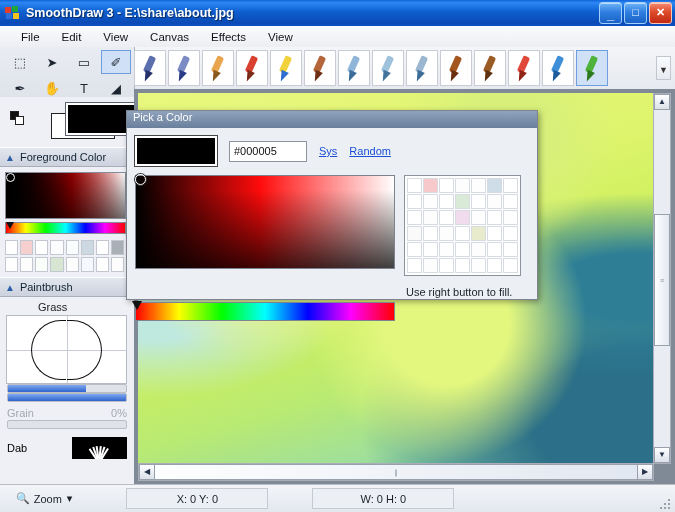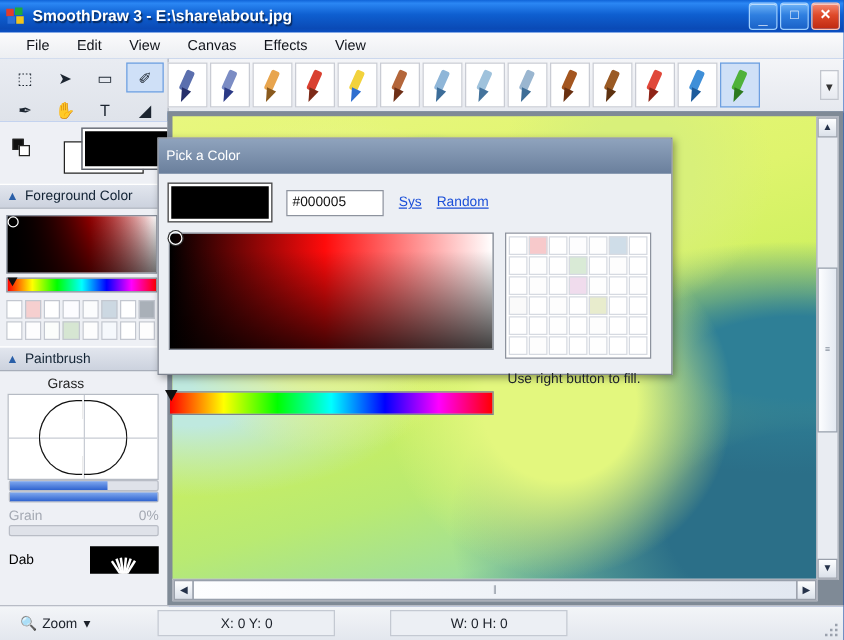--- a/index.html
+++ b/index.html
@@ -141,22 +141,22 @@
     display:flex;align-items:center;}
   .st-cell{height:19px;margin:0 0 0 6px;display:flex;align-items:center;
     padding:0 10px;font-size:11px;color:#1b2029;}
   .st-sunk{border:1px solid #c4c9d2;background:#eceff4;margin-left:44px;}
   .sizegrip{position:absolute;right:3px;bottom:3px;width:12px;height:12px;}
   .sizegrip i{position:absolute;width:2px;height:2px;background:#9aa1ad;}
 
   
   .dlg{position:absolute;left:126px;top:110px;width:410px;height:188px;
     background:#eceff4;border:1px solid #7d838f;box-shadow:2px 2px 6px rgba(0,0,0,.35);}
-  .dlg-tb{height:28px;background:linear-gradient(180deg,#8fa3bd,#6a7f9c);
-    color:#fff;font-size:11px;display:flex;align-items:center;padding-left:6px;}
+  .dlg-tb{height:17px;background:linear-gradient(180deg,#8fa3bd,#6a7f9c);
+    color:#fff;font-size:11px;display:flex;padding-left:6px;}
   .dlg-row1{display:flex;align-items:center;padding:8px 0 0 8px;gap:12px;}
   .dlg-chip{width:78px;height:26px;background:#000;border:2px solid #fff;outline:1px solid #444;}
   .hexfield{width:72px;height:19px;border:1px solid #8d939e;background:#fff;
     font-size:11px;line-height:19px;padding-left:4px;color:#111;}
   .lnk{color:#1b4fd8;text-decoration:underline;font-size:11px;cursor:pointer;}
   .dlg-main{display:flex;padding:9px 8px 0;gap:9px;}
   .bigsat{width:258px;height:92px;border:1px solid #7e848f;position:relative;
     background:
       linear-gradient(0deg,rgba(0,0,0,.75),rgba(0,0,0,0) 85%),
       linear-gradient(90deg,#000 0%,#ff0b0b 48%,#ffffff 100%);}

